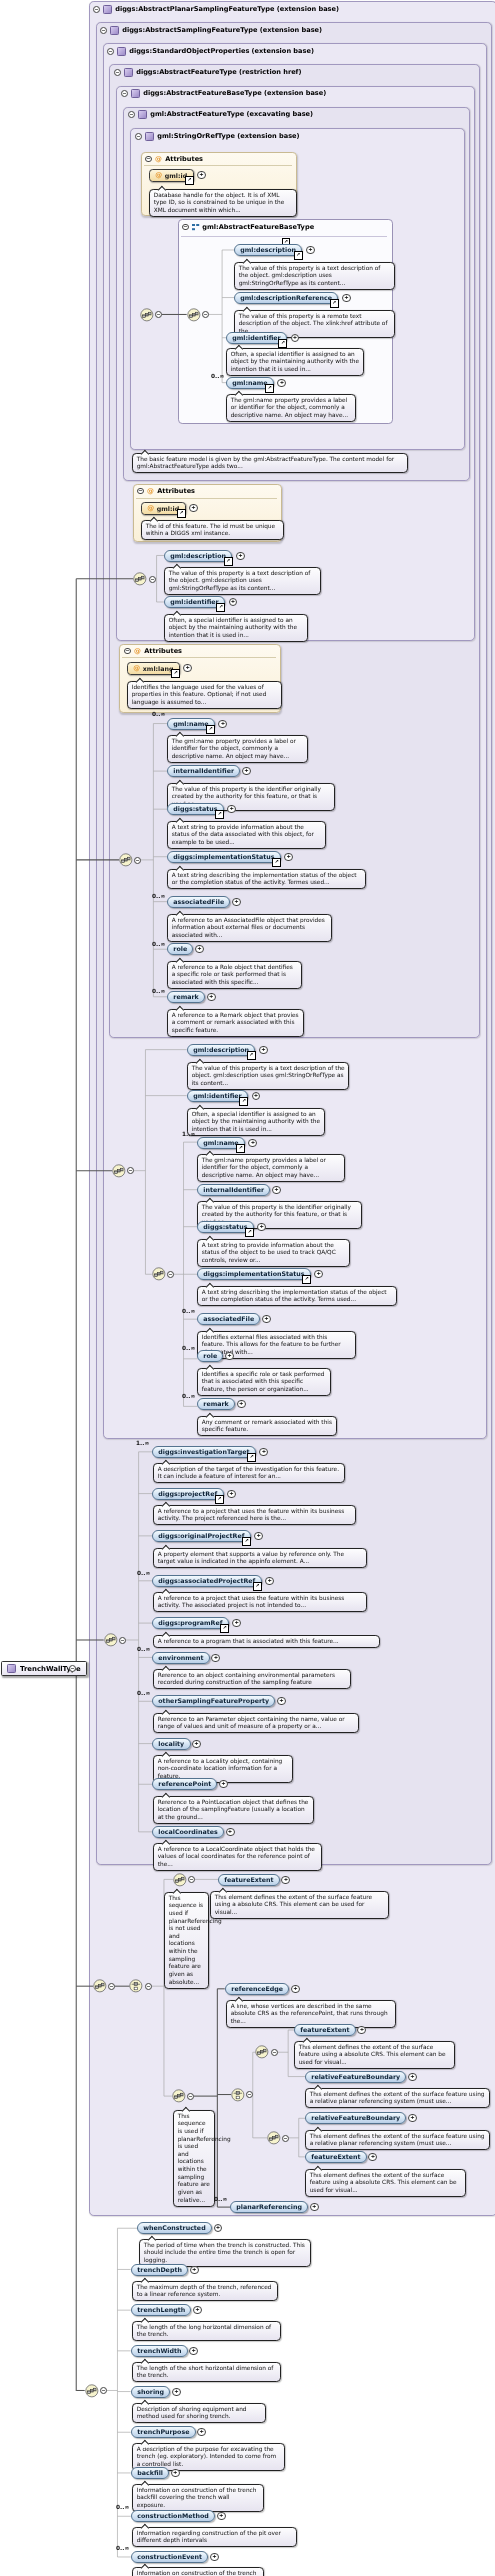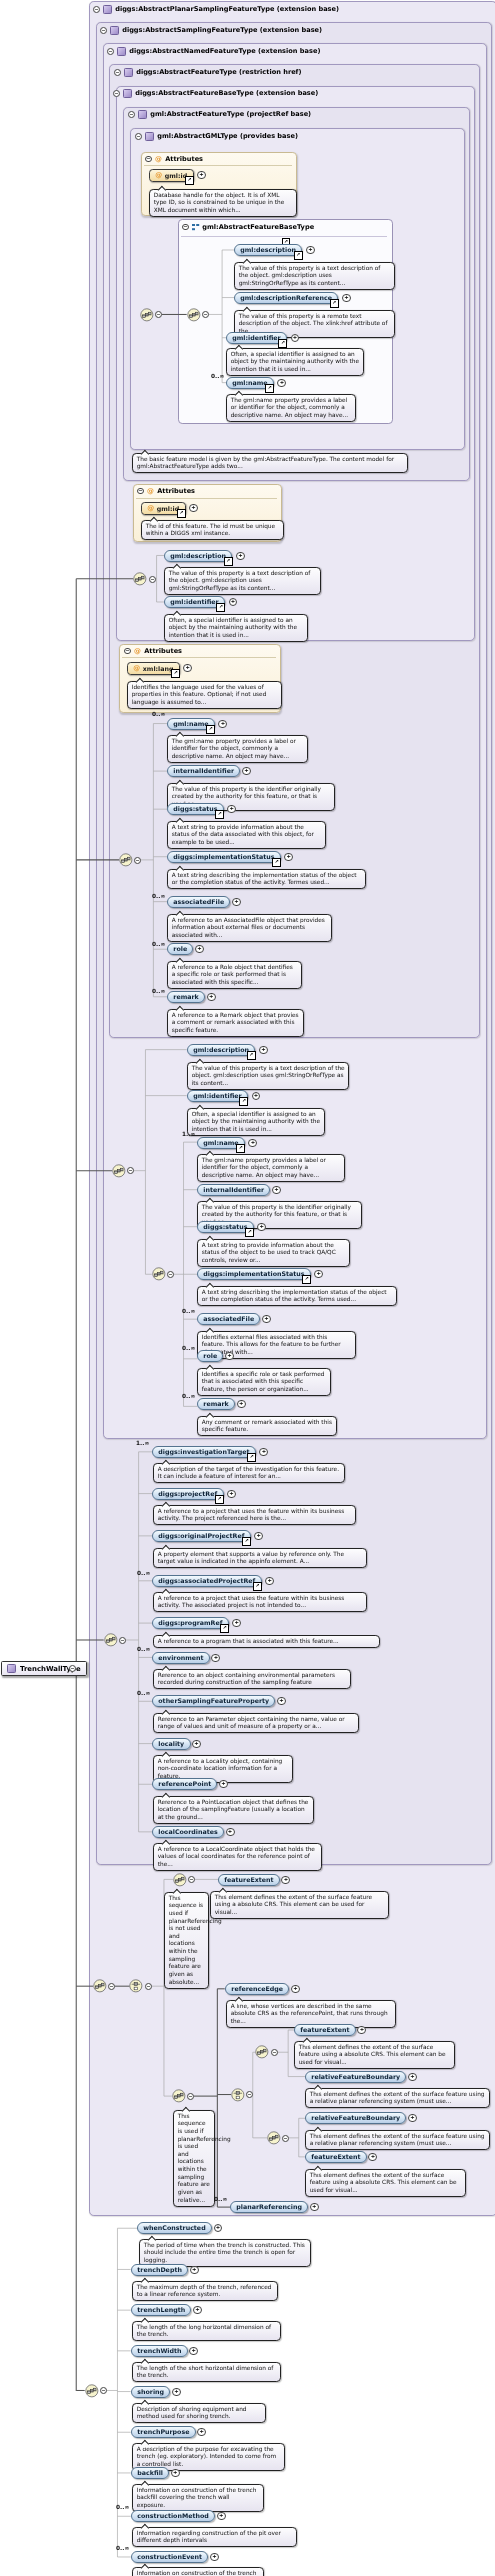--- a/index.html
+++ b/index.html
@@ -158,41 +158,41 @@
     <span>diggs:AbstractPlanarSamplingFeatureType (extension base)</span>
   </div>
 <div class="H" style="left:100px;top:26px">
     <span class="m">−</span>
     <span class="cb"></span>
     <span>diggs:AbstractSamplingFeatureType (extension base)</span>
   </div>
 <div class="H" style="left:107px;top:47px">
     <span class="m">−</span>
     <span class="cb"></span>
-    <span>diggs:AbstractNamedFeatureType (extension base)</span>
+    <span>diggs:StandardObjectProperties (extension base)</span>
   </div>
 <div class="H" style="left:114px;top:68px">
     <span class="m">−</span>
     <span class="cb"></span>
     <span>diggs:AbstractFeatureType (restriction href)</span>
   </div>
-<div class="H" style="left:113px;top:89px">
+<div class="H" style="left:121px;top:89px">
     <span class="m">−</span>
     <span class="cb"></span>
     <span>diggs:AbstractFeatureBaseType (extension base)</span>
   </div>
 <div class="H" style="left:128px;top:110px">
     <span class="m">−</span>
     <span class="cb"></span>
-    <span>gml:AbstractFeatureType (projectRef base)</span>
+    <span>gml:AbstractFeatureType (excavating base)</span>
   </div>
 <div class="H" style="left:135px;top:132px">
     <span class="m">−</span>
     <span class="cb"></span>
-    <span>gml:AbstractGMLType (provides base)</span>
+    <span>gml:StringOrRefType (extension base)</span>
   </div>
 
 <div class="H" style="left:145px;top:155px">
     <span class="m">−</span>
     <b class="at">@</b>
     <span>Attributes</span>
   </div>
 <div class="H" style="left:137px;top:487px">
     <span class="m">−</span>
     <b class="at">@</b>

